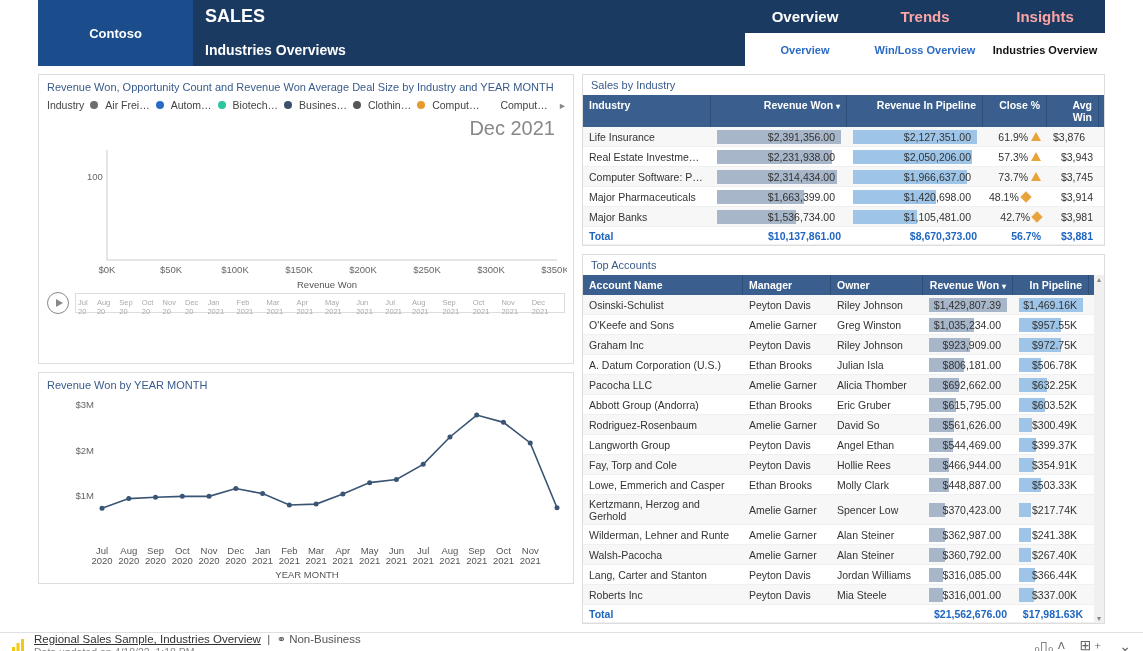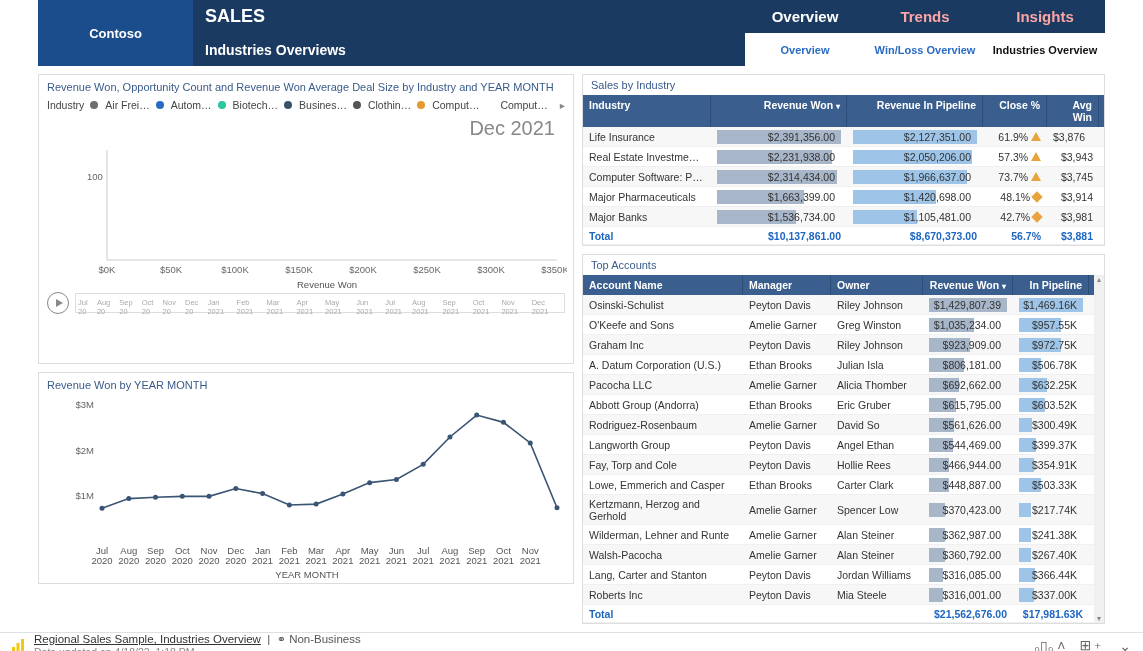--- a/index.html
+++ b/index.html
@@ -281,21 +281,21 @@
                     <div class="fill" style="width:70%"></div>
                     <span>$1,663,399.00</span>
                   </div>
                 </div>
                 <div style="width:136px">
                   <div class="bar">
                     <div class="fill b" style="width:67%"></div>
                     <span>$1,420,698.00</span>
                   </div>
                 </div>
-                <div style="width:64px;text-align:right">48.1% <span class="dia"></span></div>
+                <div style="width:64px;text-align:left">48.1% <span class="dia"></span></div>
                 <div style="width:52px;text-align:right">$3,914</div>
               </div>
               <div class="tr">
                 <div style="width:128px;white-space:nowrap;overflow:hidden;text-overflow:ellipsis">Major Banks</div>
                 <div style="width:136px">
                   <div class="bar">
                     <div class="fill" style="width:64%"></div>
                     <span>$1,536,734.00</span>
                   </div>
                 </div>
@@ -479,21 +479,21 @@
                     <div style="width:76px">
                       <div class="bar">
                         <div class="fill b" style="width:24%"></div>
                         <span>$354.91K</span>
                       </div>
                     </div>
                   </div>
                   <div class="tr">
                     <div style="width:160px">Lowe, Emmerich and Casper</div>
                     <div style="width:88px">Ethan Brooks</div>
-                    <div style="width:92px">Carter Clark</div>
+                    <div style="width:92px">Molly Clark</div>
                     <div style="width:90px">
                       <div class="bar">
                         <div class="fill" style="width:25%"></div>
                         <span>$448,887.00</span>
                       </div>
                     </div>
                     <div style="width:76px">
                       <div class="bar">
                         <div class="fill b" style="width:34%"></div>
                         <span>$503.33K</span>

